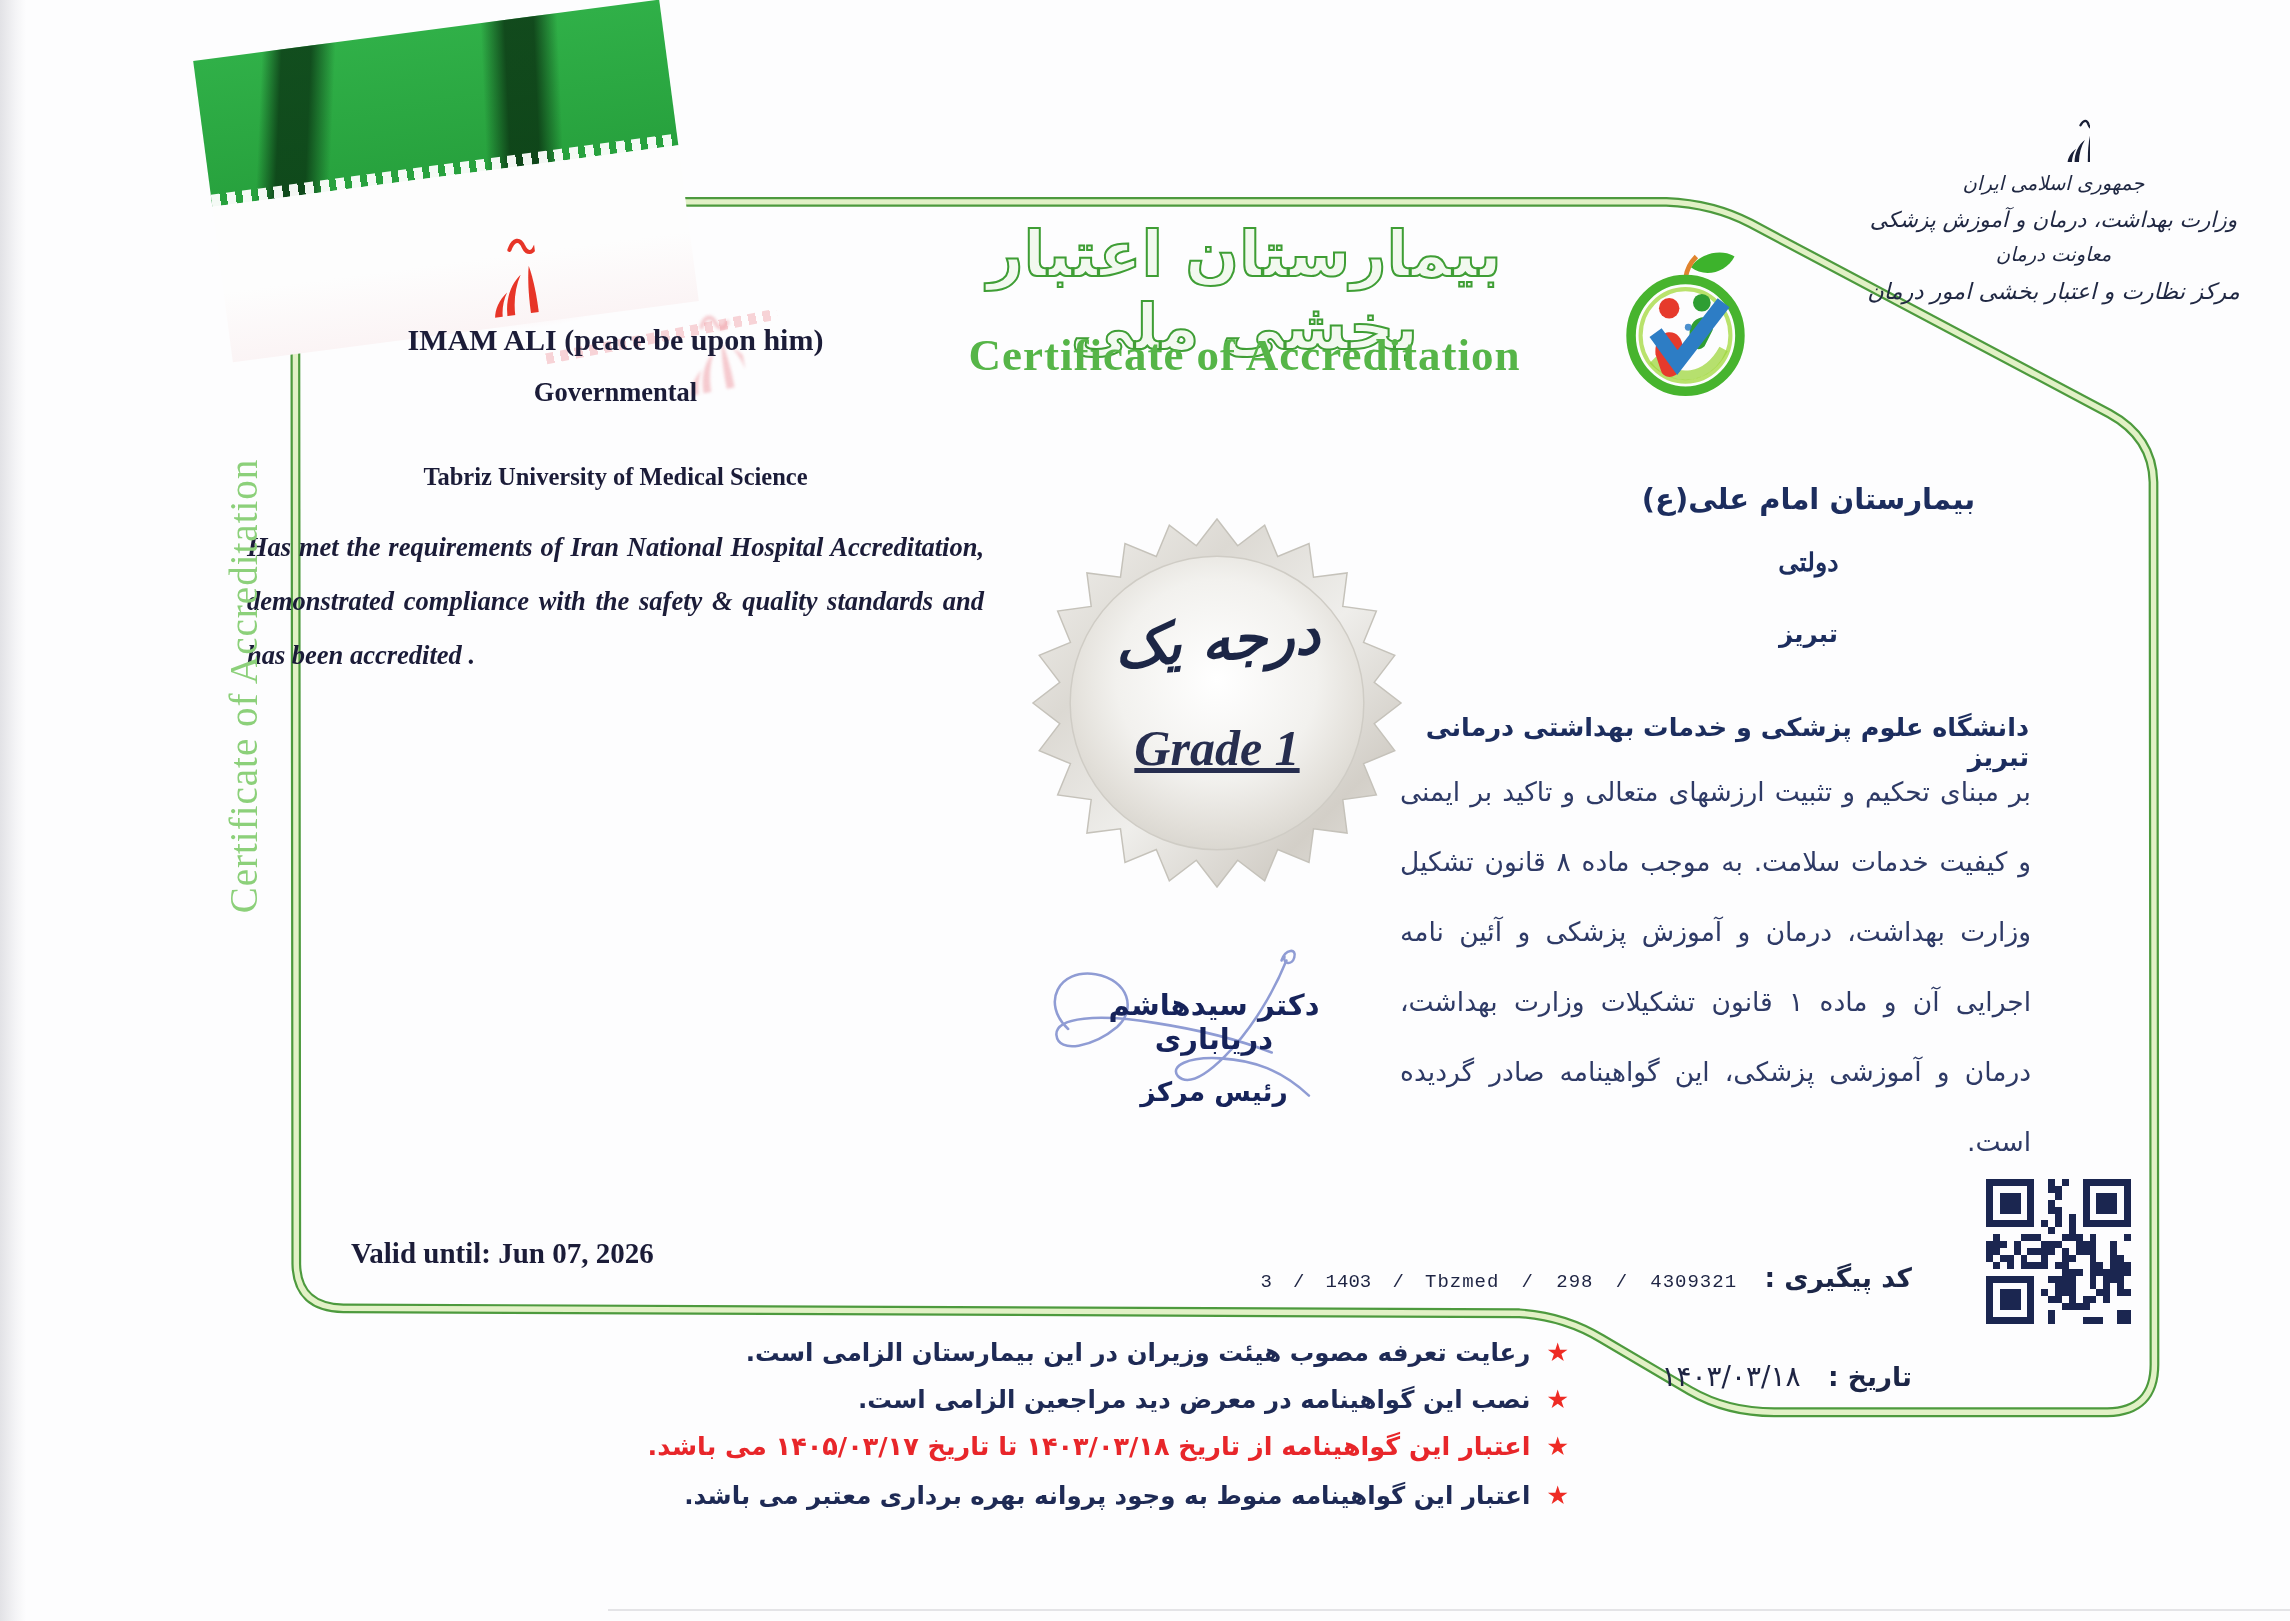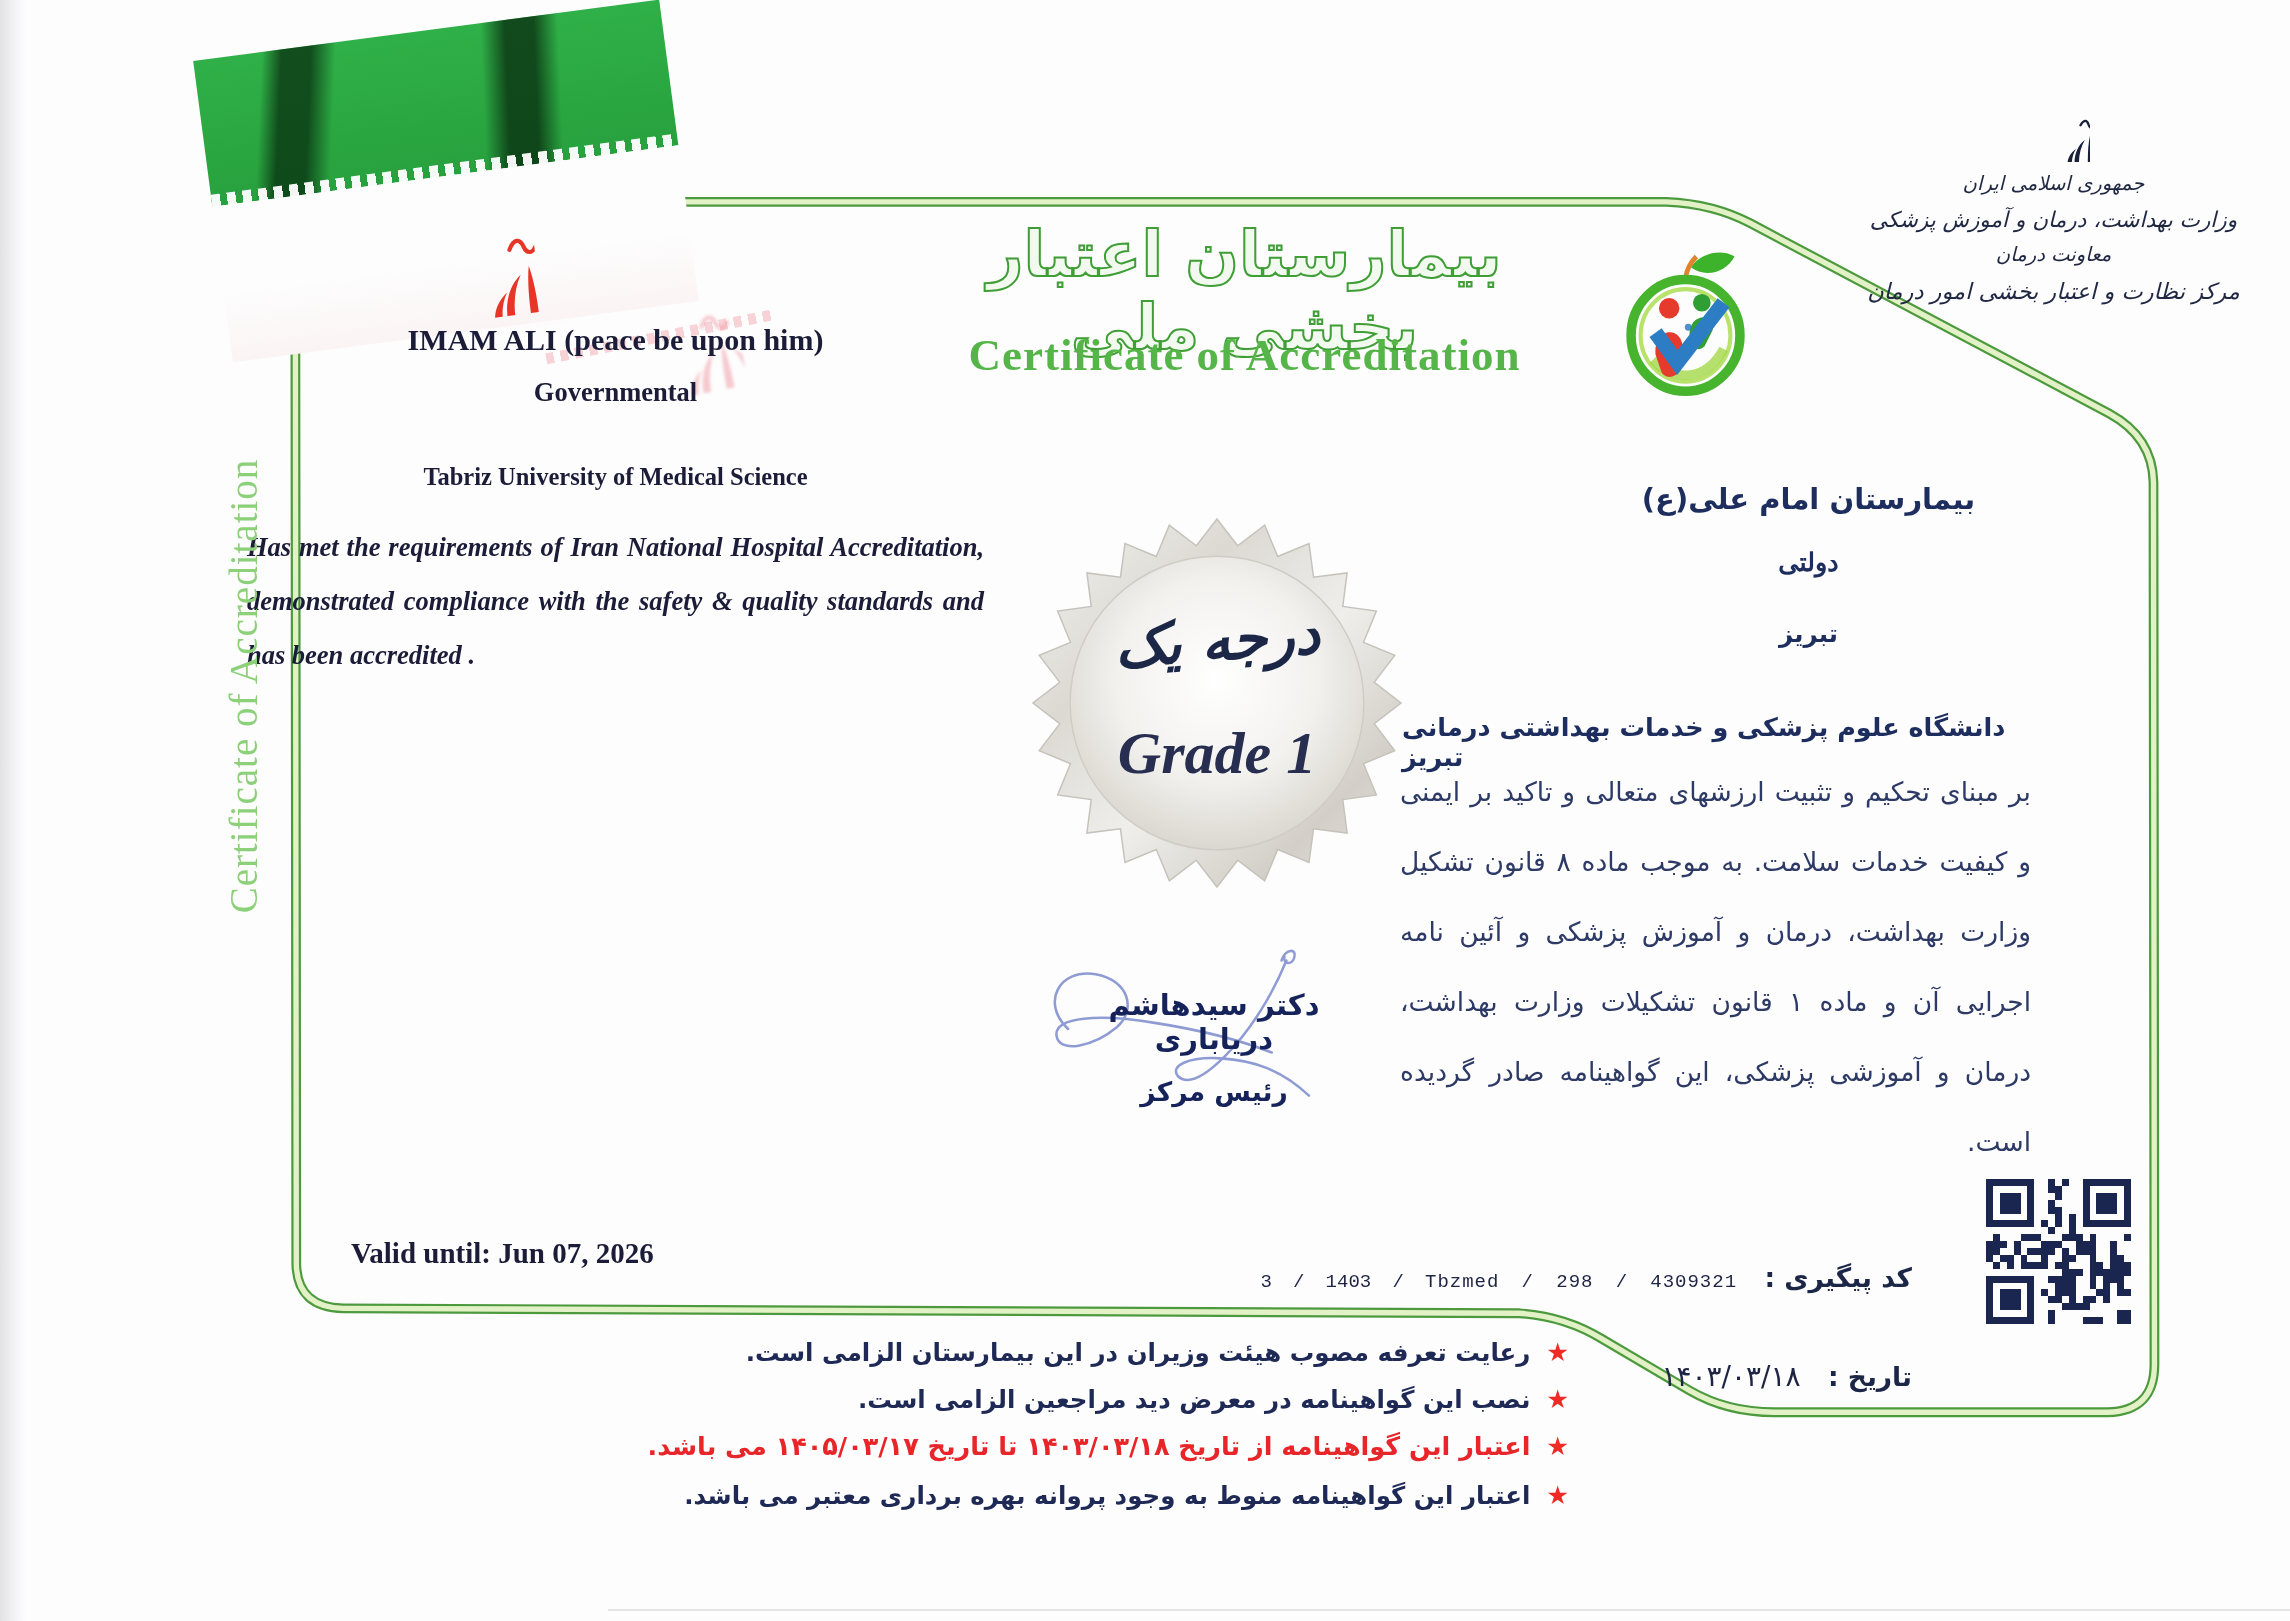--- a/index.html
+++ b/index.html
@@ -50,28 +50,28 @@
   #hospital-en .own{font-size:26.5px;font-weight:bold;margin-top:20px;}
   #hospital-en .uni{font-size:24.5px;font-weight:bold;margin-top:55px;}
   #hospital-en .stmt{margin-top:29px;text-align:justify;font-style:italic;font-weight:bold;
     font-size:26.5px;line-height:54px;padding:0 3.9px;}
   
   .fa{font-family:"DejaVu Sans",sans-serif;direction:rtl;}
   #fa-headers{left:1588px;top:482px;width:441px;text-align:center;color:#1c2d5e;z-index:4;}
   #fa-headers .name{font-size:29px;font-weight:bold;}
   #fa-headers .own{font-size:25.5px;font-weight:bold;margin-top:31px;font-family:Liberation Serif, serif;}
   #fa-headers .city{font-size:24.5px;font-weight:bold;margin-top:41px;}
-  #fa-uni{left:1402px;top:712px;width:627px;text-align:left;color:#1c2d5e;font-size:25.5px;font-weight:bold;z-index:4;}
+  #fa-uni{left:1402px;top:712px;width:627px;text-align:right;color:#1c2d5e;font-size:25.5px;font-weight:bold;z-index:4;}
   #fa-stmt{left:1400px;top:757px;width:631px;text-align:justify;color:#2e3a66;font-size:26.5px;line-height:70px;z-index:4;}
   
   #seal{left:1031px;top:517px;width:372px;height:372px;z-index:4;}
   #seal .fa-grade{position:absolute;top:90px;width:100%;text-align:center;font-family:"DejaVu Sans",sans-serif;
     font-weight:bold;font-style:italic;font-size:57px;color:#1c2646;transform:rotate(-4deg);}
   #seal .en-grade{position:absolute;top:202px;width:100%;text-align:center;font-family:"Liberation Serif",serif;
-    font-style:italic;font-weight:600;font-size:60px;color:#272e4f;}
+    font-style:italic;font-weight:600;font-size:50px;color:#272e4f;text-decoration:underline;}
   
   #sig-svg{left:1029px;top:931px;width:323px;height:196px;z-index:4;}
   #sig-name{left:1057px;top:988px;width:314px;text-align:center;color:#16235a;font-size:29px;font-weight:bold;z-index:5;}
   #sig-title{left:1057px;top:1076px;width:314px;text-align:center;color:#16235a;font-size:26.5px;font-weight:bold;z-index:5;}
   
   #valid-until{left:351px;top:1237px;font-size:29px;font-weight:600;color:#1b1c38;z-index:4;}
   .trk-row{position:absolute;left:1304px;width:608px;direction:rtl;white-space:nowrap;z-index:4;}
   #trk-code{top:1262px;}
   #trk-date{top:1360px;}
   .trk-label{font-family:"DejaVu Sans",sans-serif;font-weight:bold;font-size:26.5px;color:#1c2647;margin-left:27.4px;}

